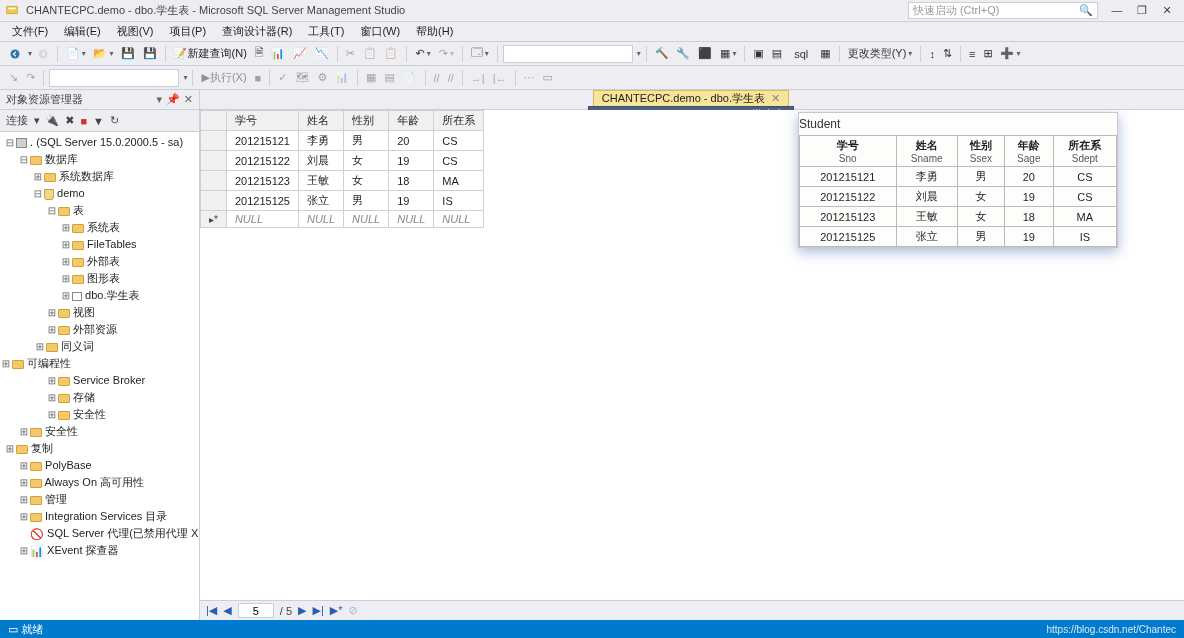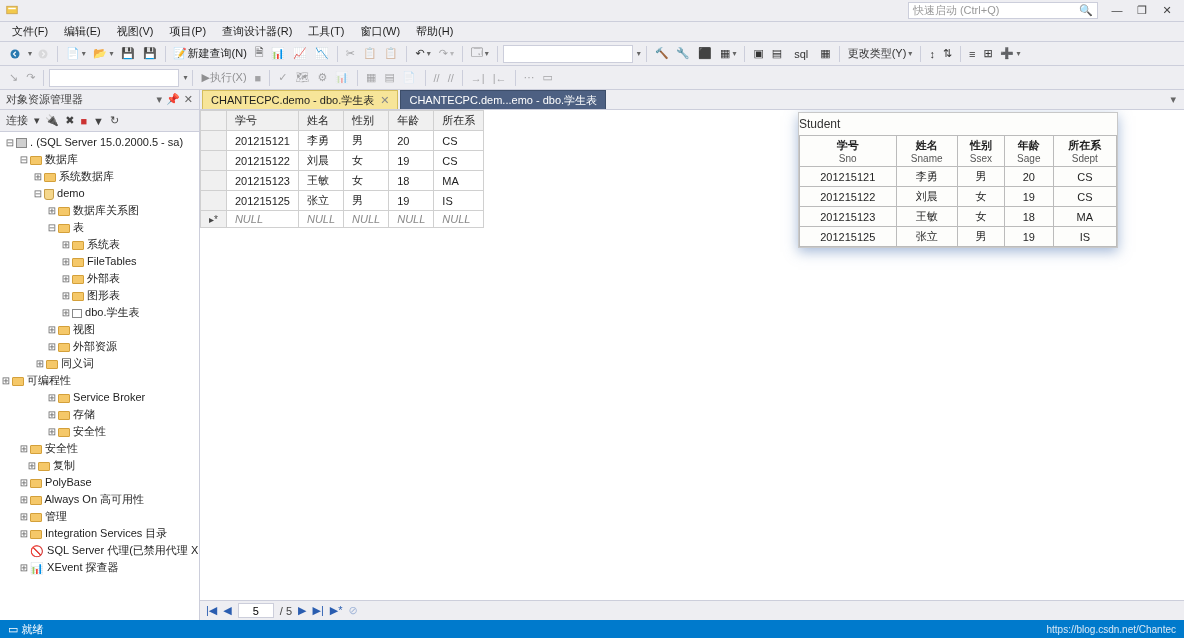--- a/index.html
+++ b/index.html
@@ -38,21 +38,21 @@
 .tree div.node { white-space:nowrap; height:17px; line-height:13px; cursor:pointer; }
 .tree .exp { display:inline-block; width:12px; text-align:center; color:#666; font-size:10px; }
 .tree .icon { display:inline-block; width:14px; height:12px; vertical-align:middle; }
 .tree .folder { background:#f5c869; border:1px solid #d4a03a; border-radius:1px; width:12px; height:9px; }
 .tree .db { background:#f5d78c; border:1px solid #c79e4a; width:10px; height:11px; border-radius:0 0 3px 3px; }
 .tree .table { background:#fff; border:1px solid #888; width:10px; height:9px; }
 .tree .srv { background:#d0d0d0; border:1px solid #888; width:11px; height:10px; }
 
 
 .content { flex:1; display:flex; flex-direction:column; background:#fff;}
-.tabs { height:20px; background:#eeeef2; display:flex; align-items:center; padding:0 2px; border-bottom:1px solid #cccedb; }
+.tabs { height:20px; background:#eeeef2; display:flex; align-items:center; padding:0 2px; border-bottom:1px solid #cccedb;flex-direction:column; }
 .tab { height:19px; padding:0 8px; display:flex; align-items:center; gap:6px; font-size:11px; border:1px solid #cccedb; border-bottom:none; margin-right:2px; cursor:pointer; }
 .tab.active { background:#f7e599; border-color:#d4bd5c; }
 .tab.inactive { background:#4d6082; color:#fff; border-color:#3c4d69; }
 .tab .close-x { font-size:11px; color:#888; }
 .tabs .tab-drop { margin-left:auto; padding:0 6px; color:#666; cursor:pointer; }
 
 .editor-area { flex:1; position:relative; overflow:hidden; background:#fff; }
 
 
 .grid { position:absolute; left:0; top:0; border-collapse:collapse; font-size:11px; }
@@ -83,20 +83,21 @@
 </head>
 <body>
 
 <div class="titlebar">
   <span class="app-icon">
     <svg class="icon-svg" viewBox="0 0 16 16">
         <rect x="1" y="3" width="14" height="10" fill="#f2c94c" stroke="#c79e4a"></rect>
         <rect x="3" y="5" width="10" height="2" fill="#fff"></rect>
       </svg>
   </span>
+  <span class="title">CHANTECPC.demo - dbo.学生表 - Microsoft SQL Server Management Studio</span>
   <span class="spacer"></span>
   <div class="quick-launch">
     <span>快速启动 (Ctrl+Q)</span>
     <span class="mag">🔍</span>
   </div>
   <div class="win-controls">
     <span>—</span>
     <span>❐</span>
     <span>✕</span>
   </div>
@@ -222,36 +223,35 @@
       <span>✖</span>
       <span style="color:#c33">■</span>
       <span>▼</span>
       <span>↻</span>
     </div>
     <div class="tree">
       <div class="node" style="padding-left:4px"><span class="exp">⊟</span><span class="icon srv"></span> <span>. (SQL Server 15.0.2000.5 - sa)</span></div>
       <div class="node" style="padding-left:18px"><span class="exp">⊟</span><span class="icon folder"></span> <span>数据库</span></div>
       <div class="node" style="padding-left:32px"><span class="exp">⊞</span><span class="icon folder"></span> <span>系统数据库</span></div>
       <div class="node" style="padding-left:32px"><span class="exp">⊟</span><span class="icon db"></span> <span>demo</span></div>
-      <div class="node" style="padding-left:46px"><span class="exp">⊞</span><span class="icon folder"></span> <span>数据库关系图</span></div>
       <div class="node" style="padding-left:46px"><span class="exp">⊟</span><span class="icon folder"></span> <span>表</span></div>
       <div class="node" style="padding-left:60px"><span class="exp">⊞</span><span class="icon folder"></span> <span>系统表</span></div>
       <div class="node" style="padding-left:60px"><span class="exp">⊞</span><span class="icon folder"></span> <span>FileTables</span></div>
       <div class="node" style="padding-left:60px"><span class="exp">⊞</span><span class="icon folder"></span> <span>外部表</span></div>
       <div class="node" style="padding-left:60px"><span class="exp">⊞</span><span class="icon folder"></span> <span>图形表</span></div>
       <div class="node" style="padding-left:60px"><span class="exp">⊞</span><span class="icon table"></span> <span>dbo.学生表</span></div>
       <div class="node" style="padding-left:46px"><span class="exp">⊞</span><span class="icon folder"></span> <span>视图</span></div>
       <div class="node" style="padding-left:46px"><span class="exp">⊞</span><span class="icon folder"></span> <span>外部资源</span></div>
       <div class="node" style="padding-left:34px"><span class="exp">⊞</span><span class="icon folder"></span> <span>同义词</span></div>
       <div class="node" style=""><span class="exp">⊞</span><span class="icon folder"></span> <span>可编程性</span></div>
       <div class="node" style="padding-left:46px"><span class="exp">⊞</span><span class="icon folder"></span> <span>Service Broker</span></div>
       <div class="node" style="padding-left:46px"><span class="exp">⊞</span><span class="icon folder"></span> <span>存储</span></div>
       <div class="node" style="padding-left:46px"><span class="exp">⊞</span><span class="icon folder"></span> <span>安全性</span></div>
       <div class="node" style="padding-left:18px"><span class="exp">⊞</span><span class="icon folder"></span> <span>安全性</span></div>
-      <div class="node" style="padding-left:26px"><span class="exp">⊞</span><span class="icon folder"></span> <span>复制</span></div>
+      <div class="node" style="padding-left:4px"><span class="exp">⊞</span><span class="icon folder"></span> <span>复制</span></div>
       <div class="node" style="padding-left:18px"><span class="exp">⊞</span><span class="icon folder"></span> <span>PolyBase</span></div>
       <div class="node" style="padding-left:18px"><span class="exp">⊞</span><span class="icon folder"></span> <span>Always On 高可用性</span></div>
       <div class="node" style="padding-left:18px"><span class="exp">⊞</span><span class="icon folder"></span> <span>管理</span></div>
       <div class="node" style="padding-left:18px"><span class="exp">⊞</span><span class="icon folder"></span> <span>Integration Services 目录</span></div>
       <div class="node" style="padding-left:30px"><span class="icon">🚫</span> <span>SQL Server 代理(已禁用代理 XP)</span></div>
       <div class="node" style="padding-left:18px"><span class="exp">⊞</span><span class="icon">📊</span> <span>XEvent 探查器</span></div>
     </div>
   </div>
 
   <div class="content">

